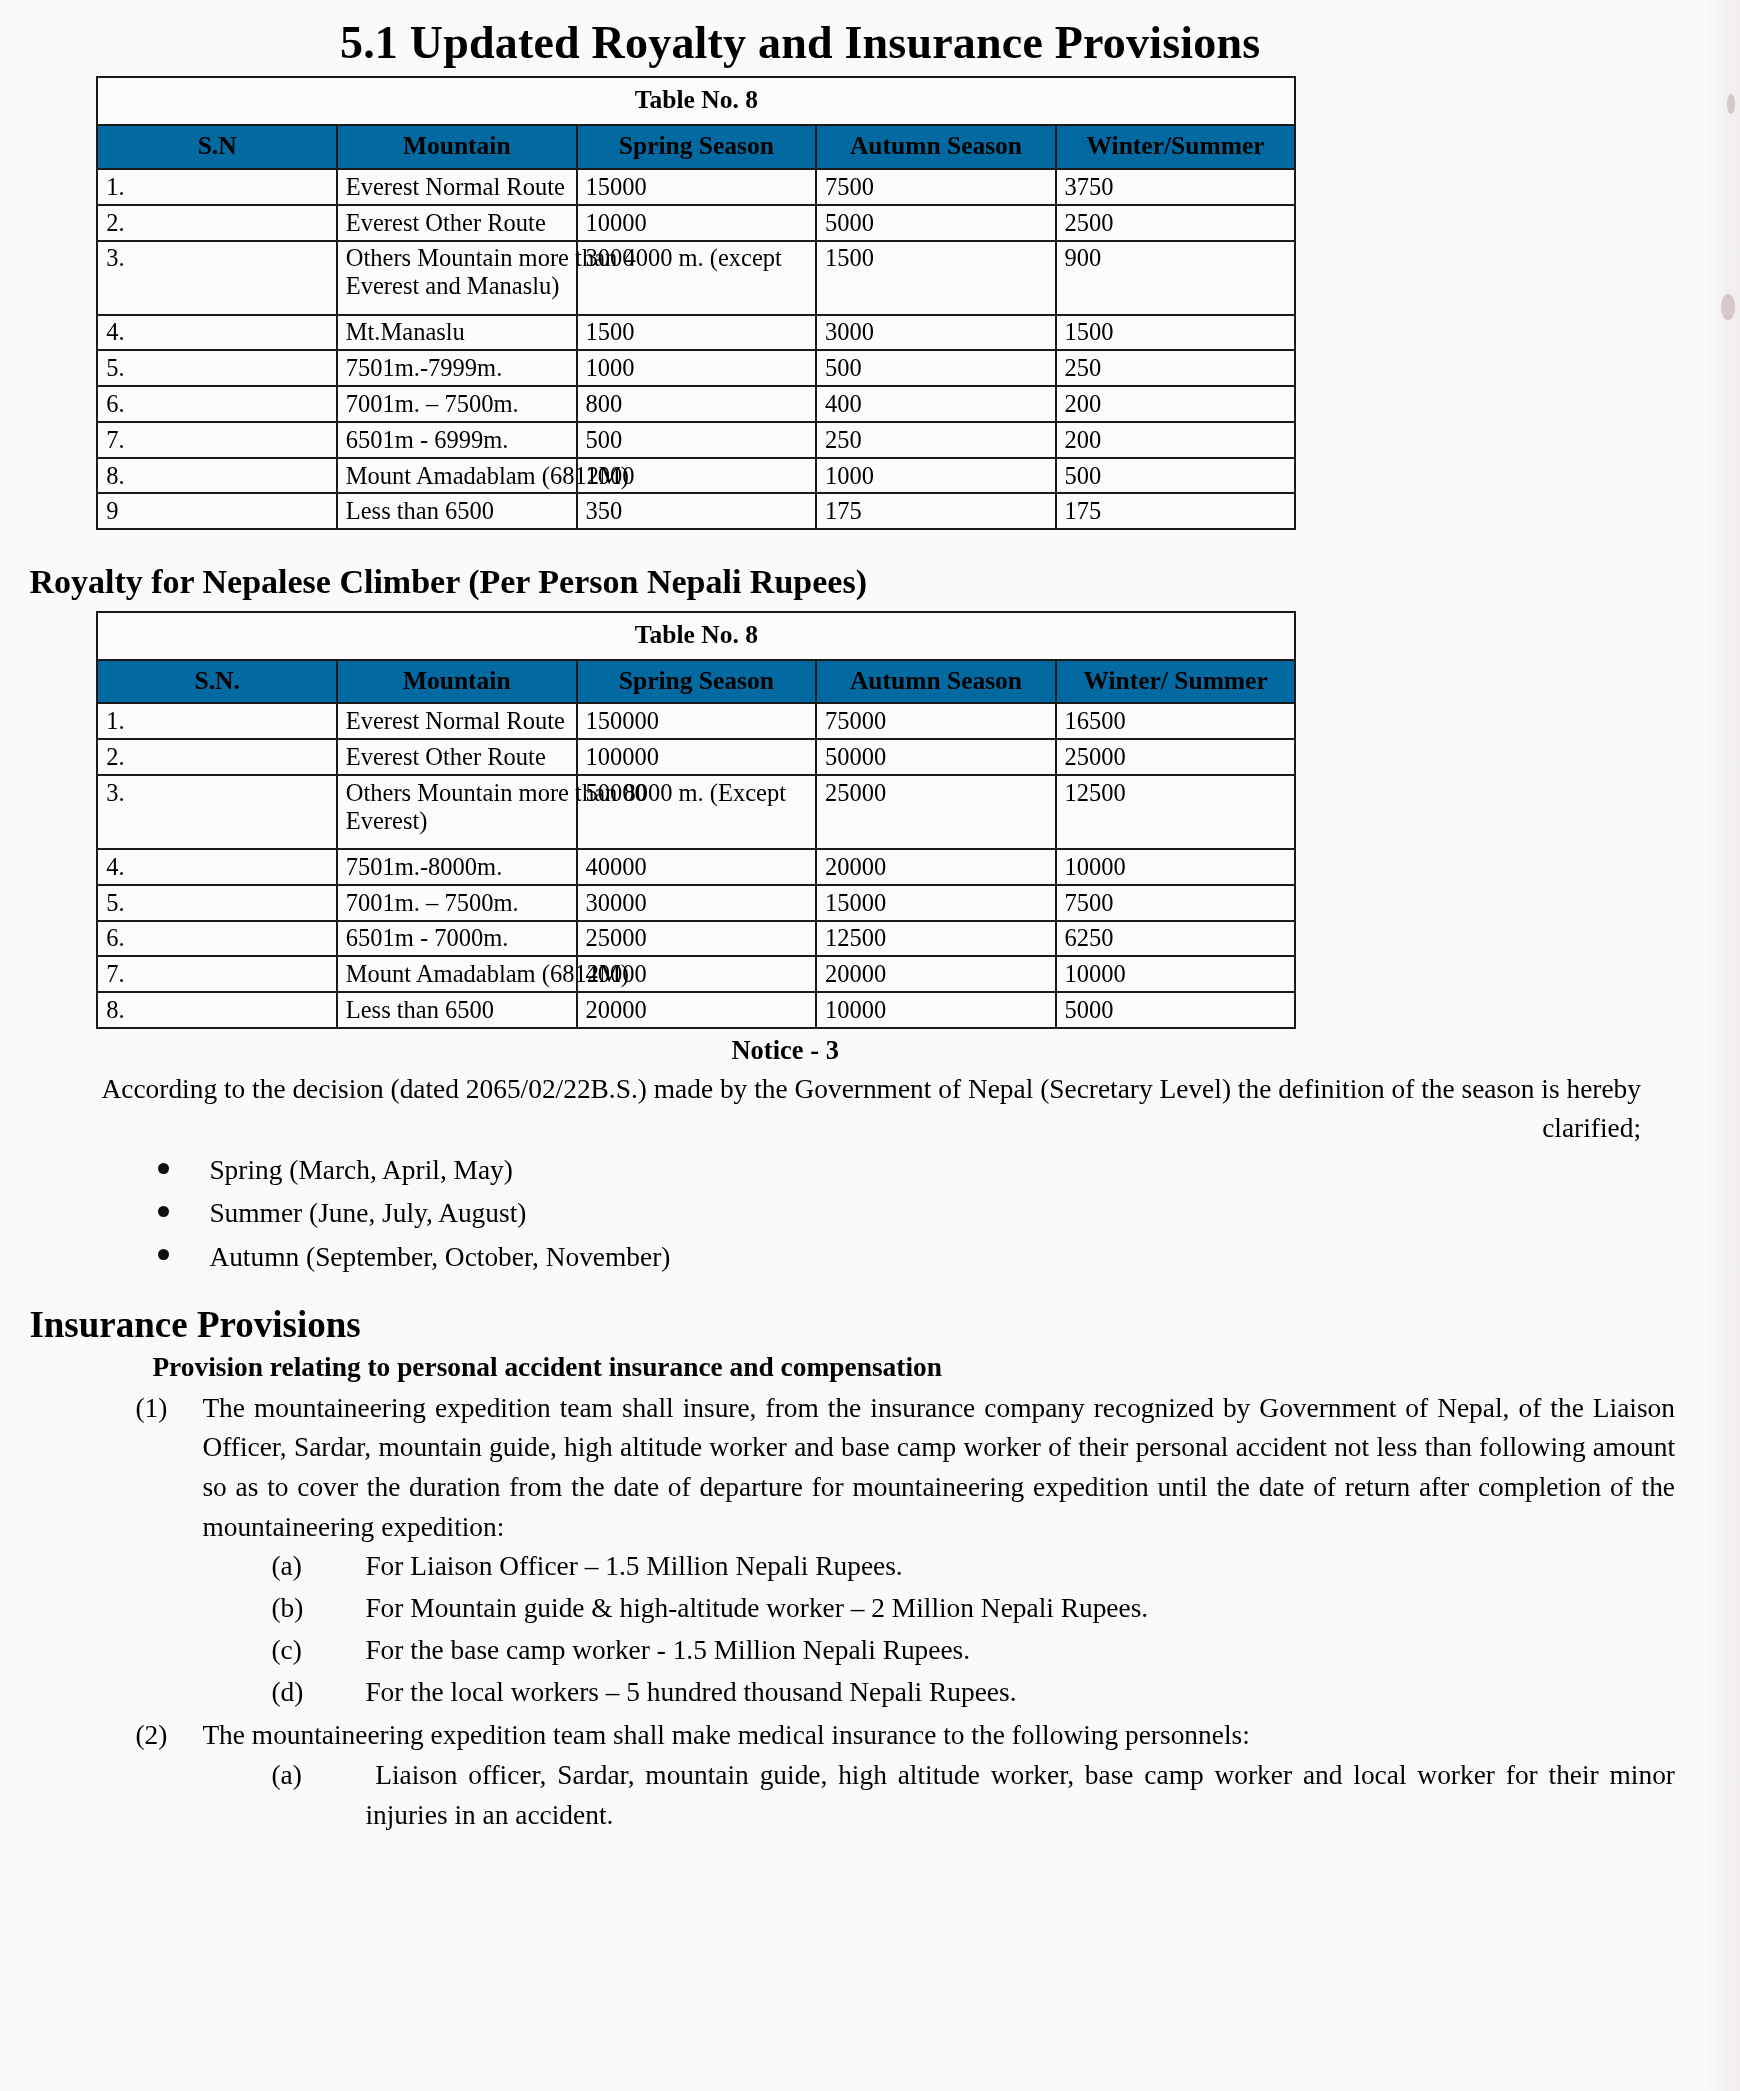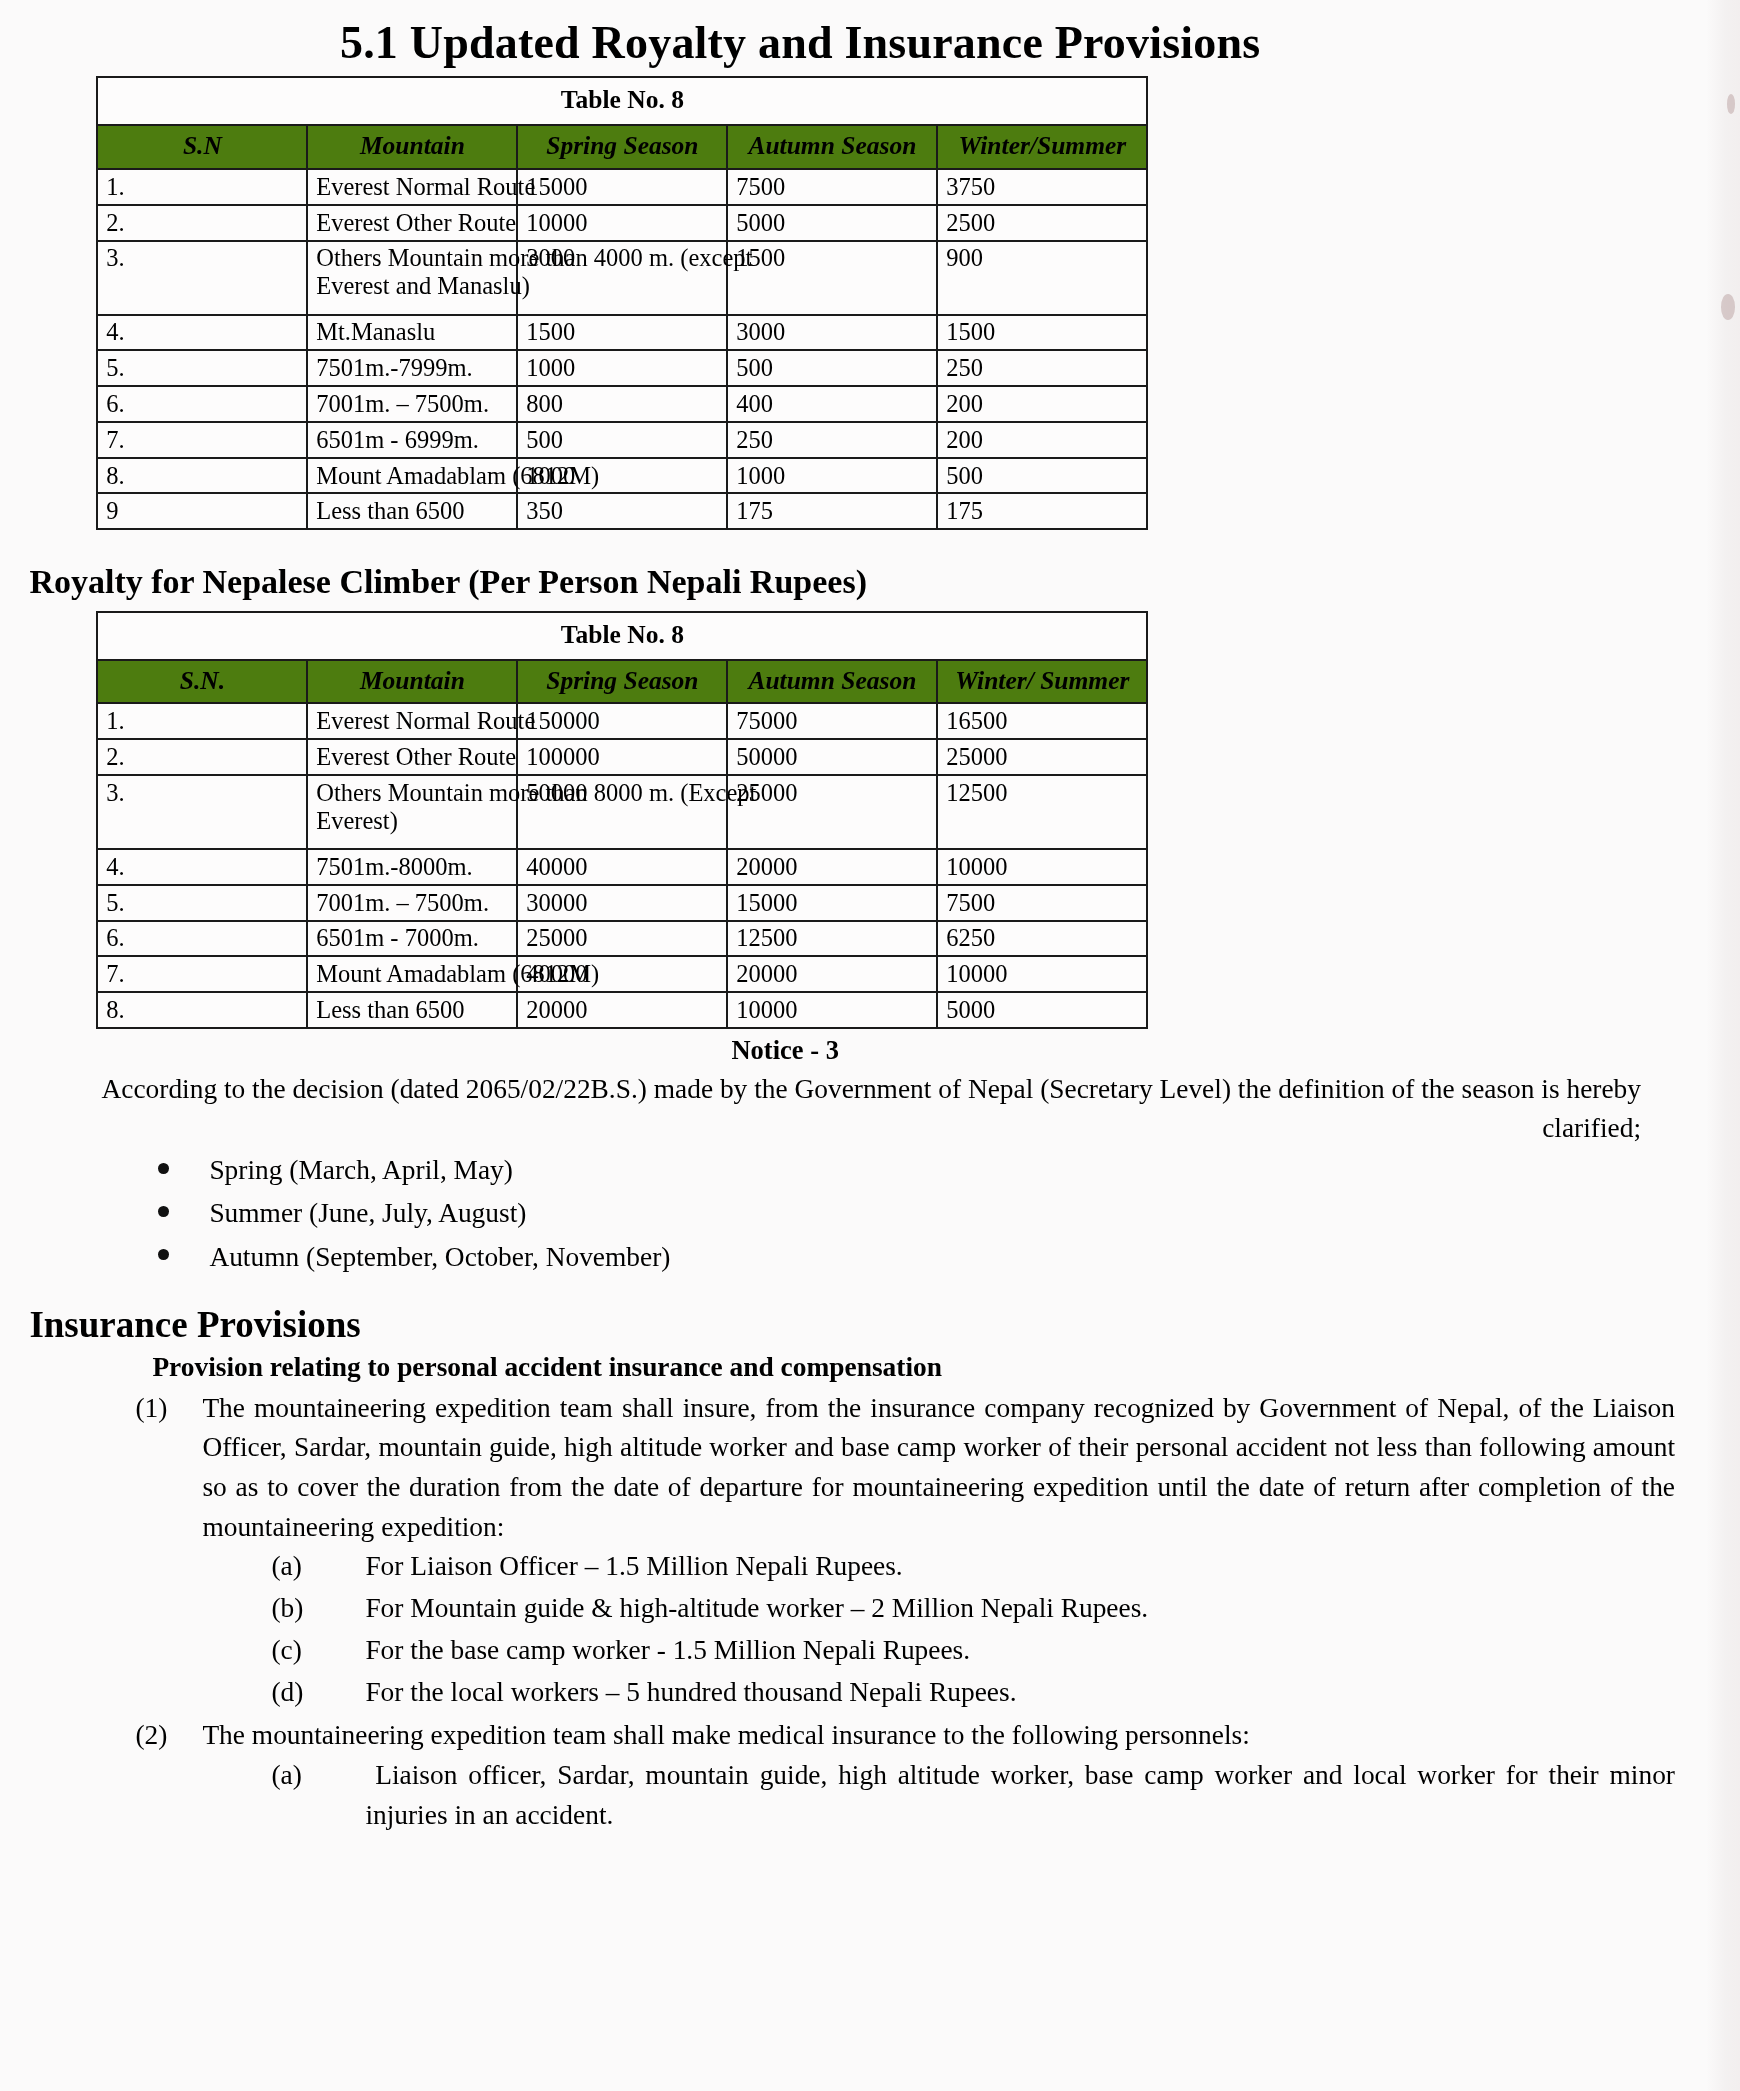--- a/index.html
+++ b/index.html
@@ -61,47 +61,46 @@
   h3.sub-bold {
     font-size: 27.4px;
     font-weight: bold;
     margin: 0 0 5.9px 0;
     padding-left: 125px;
   }
 
   
   table.royalty {
     border-collapse: collapse;
-    width: 1052px;
+    width: 1200px;
     margin: 0 5px 0 69px;
     table-layout: fixed;
     font-size: 24.5px;
   }
   table.royalty td, table.royalty th {
     border: 2px solid #1a1a1a;
     padding: 2.9px 7.8px;
     vertical-align: top;
     font-weight: normal;
     text-align: left;
     background: #fdfcfc;
   }
   table.royalty tr.caption-row td {
     text-align: center;
     font-weight: bold;
     font-size: 25.5px;
     padding: 6.9px 7.8px 8.8px 7.8px;
     border-bottom-width: 2px;
   }
   table.royalty tr.head-row th {
-    background: #4d7c0f;
+    background: #0369a1;
     font-weight: bold;
     text-align: center;
     font-size: 25.5px;
     padding: 4.9px 5.9px 6.9px 5.9px;
-    font-style: italic;
   }
   table.royalty tr.head-row th.left-col { text-align: center; }
   td.sn { text-align: center; width: 71px; }
   td.mtn { width: 443px; white-space: nowrap; overflow: visible; }
   td.val { width: 212px; }
   td.val-last { width: 216px; }
   .tall-cell { height: 74px; }
   .mtn-overflow {
     position: relative;
     white-space: nowrap;

